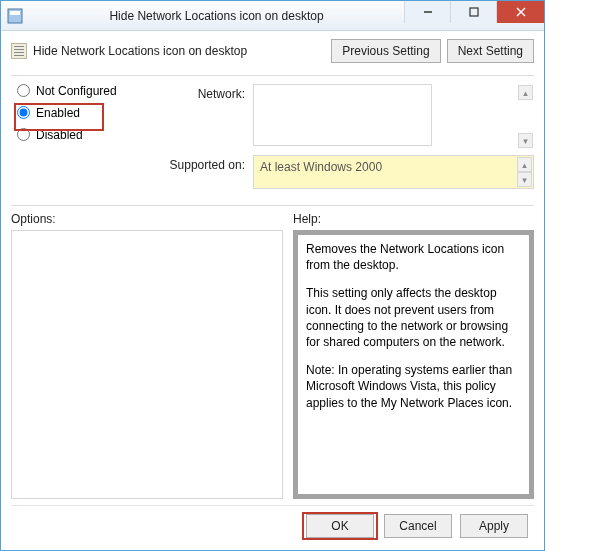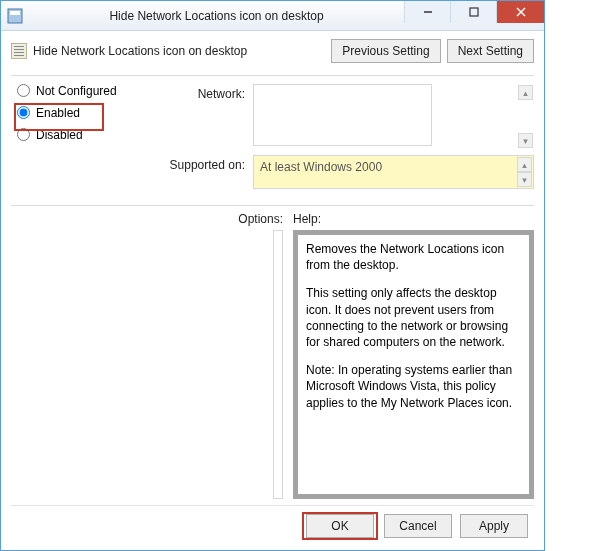--- a/index.html
+++ b/index.html
@@ -56,21 +56,21 @@
   .scroll-stub-up, .scroll-stub-down {
     position:absolute; right:1px; width:15px; height:15px; background:#f0f0f0; border:1px solid #d7d7d7;
     display:flex; align-items:center; justify-content:center; font-size:9px; color:#888;
   }
   .scroll-stub-up{ top:1px; } .scroll-stub-down{ bottom:1px; }
 
   .divider2 { border-top:1px solid #dcdcdc; margin: 8px 0 6px 0; }
 
   .panes { display:flex; gap:10px; flex:1; min-height:0; }
   .pane-col { display:flex; flex-direction:column; flex:1; min-width:0; }
-  .pane-col.options { flex: 0 0 272px; align-items: flex-end; }
+  .pane-col.options { flex: 0 0 272px; }
   .pane-label { margin-bottom:4px; color:#222; }
   .listbox {
     flex:1; background:#fff; border:1px solid #d7d7d7; overflow:auto; padding:4px;
   }
   .helpbox {
     flex:1; background:#fff; border:5px solid #a3a3a3; overflow:auto; padding:6px 8px;
     line-height:1.35;
   }
   .helpbox p { margin: 0 0 12px 0; }
 

